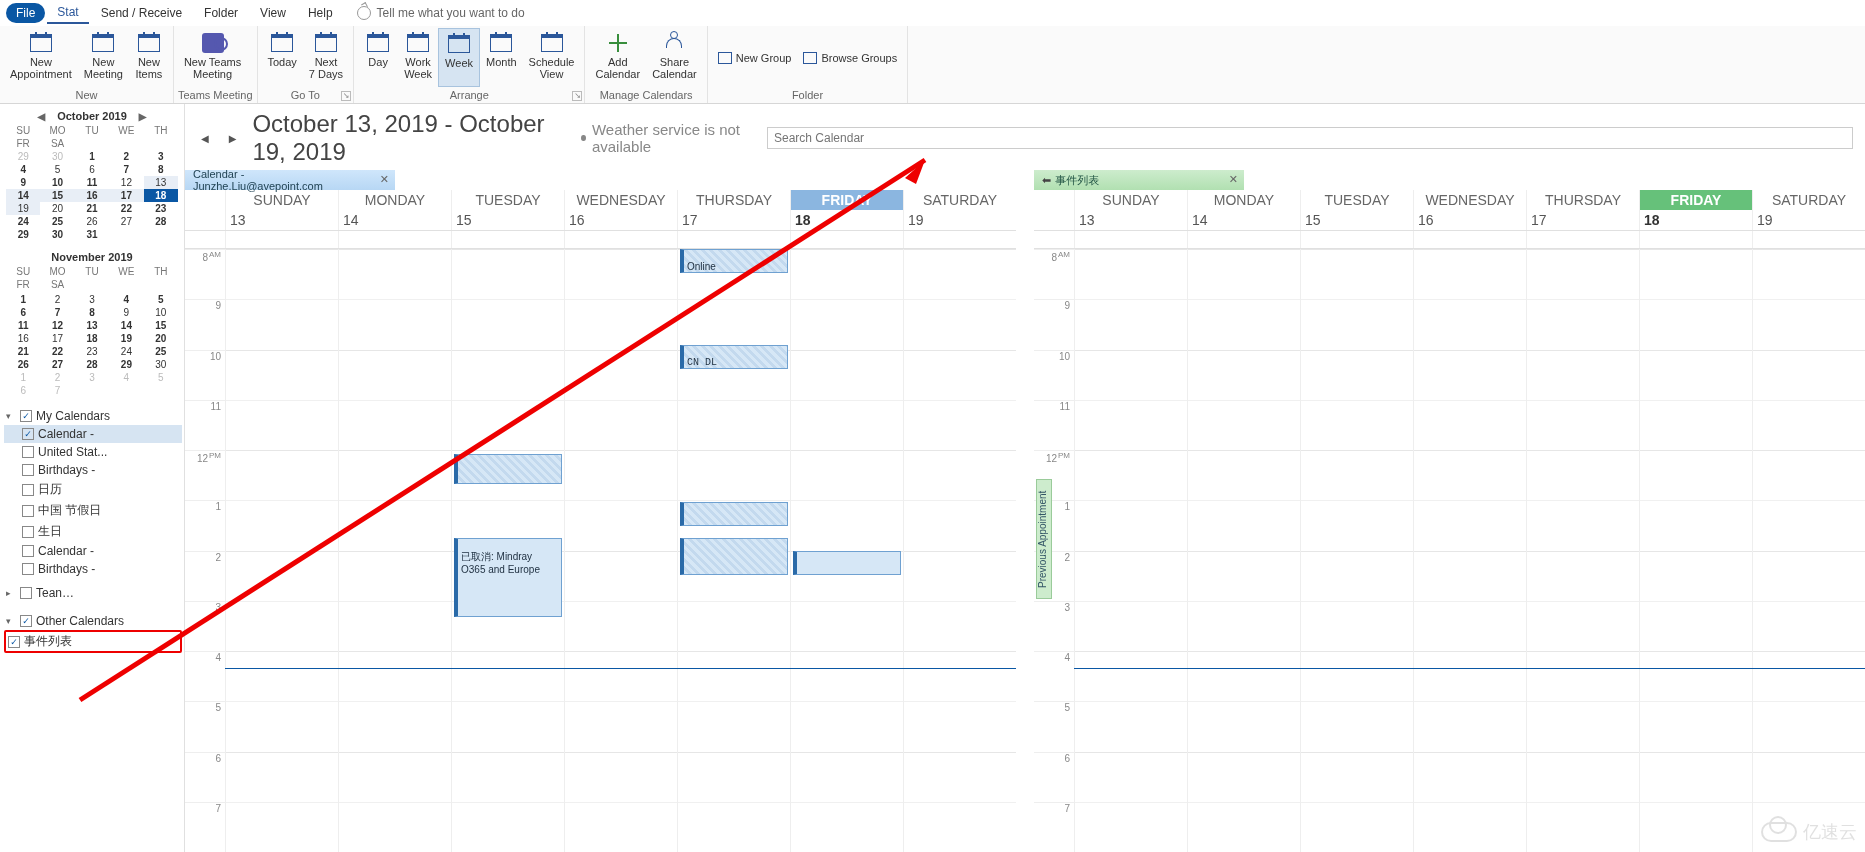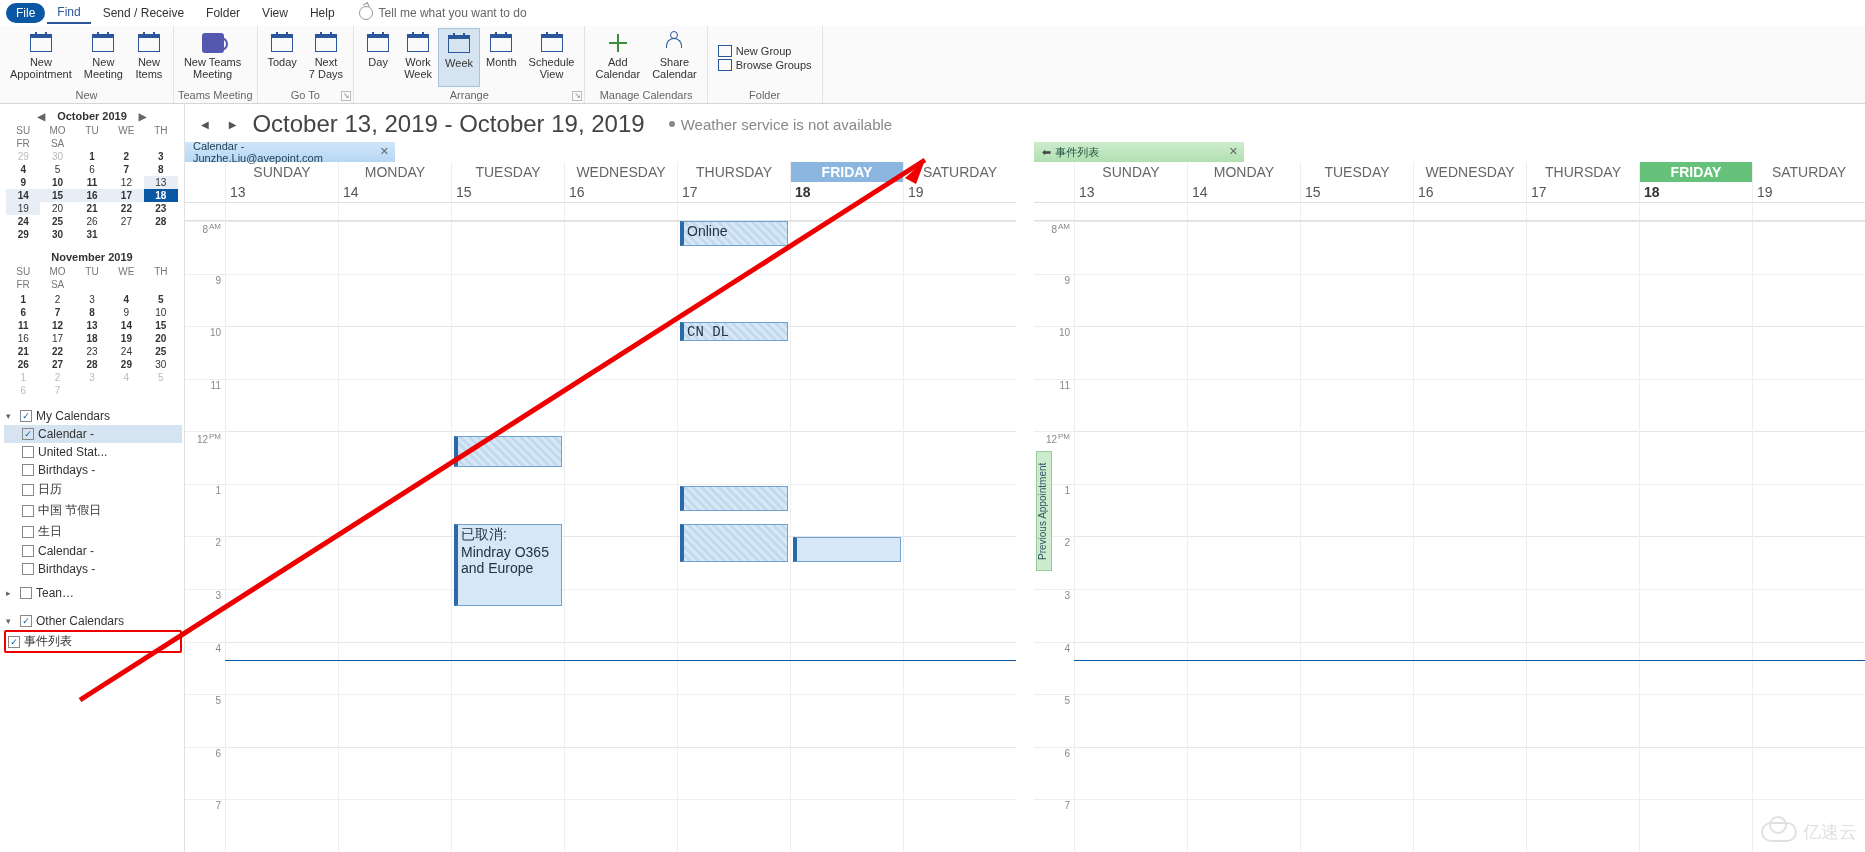--- a/index.html
+++ b/index.html
@@ -100,21 +100,21 @@
 .timegrid { flex:1; display:flex; overflow:hidden; position:relative;}
 .timecol { width:40px; display:flex; flex-direction:column; }
 .timecol .slot { flex:1; border-top:1px solid #eee; font-size:10px; color:#888; text-align:right; padding-right:4px; position:relative; }
 .timecol .slot sup{font-size:8px; margin-left:1px;}
 .gridcols { flex:1; display:flex; position:relative; }
 .gcol { flex:1; border-left:1px solid #eee; display:flex; flex-direction:column; position:relative; }
 .gcol .cell { flex:1; border-top:1px solid #f0f0f0; }
 .gcol .cell:nth-child(odd){ border-top:1px solid #e6e6e6;}
 
 
-.evt { position:absolute; left:2px; right:2px; border:1px solid #6fa1d1; border-left:4px solid #2a6aa8; background:#d6e7f6; font-size:14px; padding:1px 3px; overflow:hidden; color:#234; cursor:pointer; }
+.evt { position:absolute; left:2px; right:2px; border:1px solid #6fa1d1; border-left:4px solid #2a6aa8; background:#d6e7f6; font-size:10px; padding:11px 3px; overflow:hidden; color:#234; cursor:pointer; }
 .evt.striped{ background:repeating-linear-gradient(45deg,#d6e7f6,#d6e7f6 3px,#c3d9ee 3px,#c3d9ee 6px);}
 .evt.small{ height:14px;}
 .prev-appt { position:absolute; left:2px; top:230px; width:16px; height:120px; background:#cdeccd; border:1px solid #9acb9a; writing-mode:vertical-rl; transform:rotate(180deg); font-size:10px; color:#356; text-align:center; padding:4px 0; cursor:pointer;}
 
 
 .nowline { position:absolute; left:40px; right:0; height:0; border-top:1px solid #0a57a4; z-index:5; }
 
 
 .redarrow{ position:absolute; z-index:50; pointer-events:none; }
 .redarrow line{ stroke:#e00; stroke-width:5;}
@@ -123,21 +123,21 @@
 
 .watermark{position:absolute;right:8px;bottom:8px;opacity:.25;font-size:18px;color:#888;display:flex;align-items:center;gap:6px;}
 .watermark .cloud{width:36px;height:20px;border:2px solid #888;border-radius:12px;position:relative;}
 .watermark .cloud:before{content:"";position:absolute;left:6px;top:-8px;width:14px;height:14px;border:2px solid #888;border-radius:50%;}
 </style>
 </head>
 <body>
 
 <div class="menubar">
   <div class="item file">File</div>
-  <div class="item active">Find</div>
+  <div class="item active">Stat</div>
   <div class="item">Send / Receive</div>
   <div class="item">Folder</div>
   <div class="item">View</div>
   <div class="item">Help</div>
   <div class="bulb">
     <span class="bulb-ico"></span>
     <span>Tell me what you want to do</span>
   </div>
 </div>
 
@@ -255,21 +255,21 @@
             <span class="people-ico"></span>
           </span>
           <span style="white-space:pre-line">Share
 Calendar</span>
         </div>
     </div>
     <div class="label">Manage Calendars</div>
   </div>
 
   <div class="rgroup">
-    <div class="rrow" style="flex-direction:column;justify-content:center;">
+    <div class="rrow" style="flex-direction:row;justify-content:center;">
       <div class="mini-row">
           <span class="mini-ico"></span>
           <span>New Group</span>
         </div>
       <div class="mini-row">
           <span class="mini-ico"></span>
           <span>Browse Groups</span>
         </div>
     </div>
     <div class="label">Folder</div>
@@ -455,20 +455,21 @@
 
   <div class="calpane">
     <div class="dateheader">
       <span class="navbtn">◀</span>
       <span class="navbtn">▶</span>
       <h1>October 13, 2019 - October 19, 2019</h1>
       <div class="weather">
           <span class="wdot"></span>
           <span>Weather service is not available</span>
         </div>
+      <div class="search-cal"><input type="text" placeholder="Search Calendar" style=""></div>
     </div>
 
     <div class="dual">
 
       <div class="calendar-side">
         <div class="cal-tab blue">
             <span>Calendar - Junzhe.Liu@avepoint.com</span>
             <span class="close">✕</span>
           </div>
         <div class="dayhead" id="dh-left">

